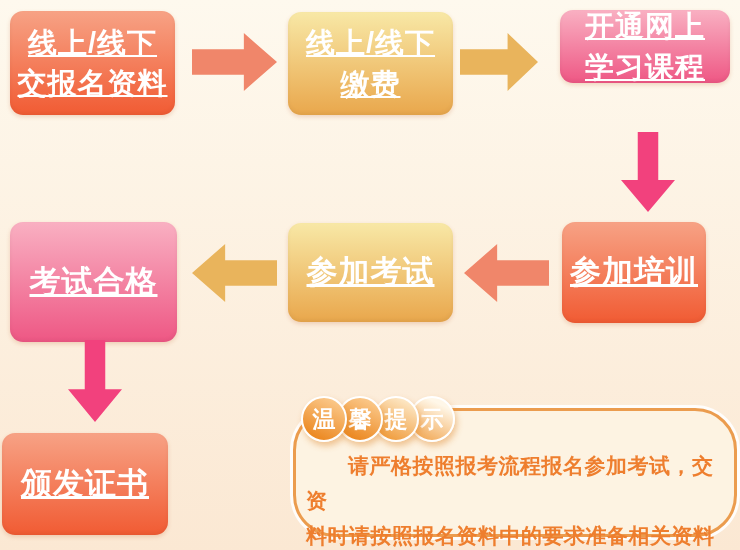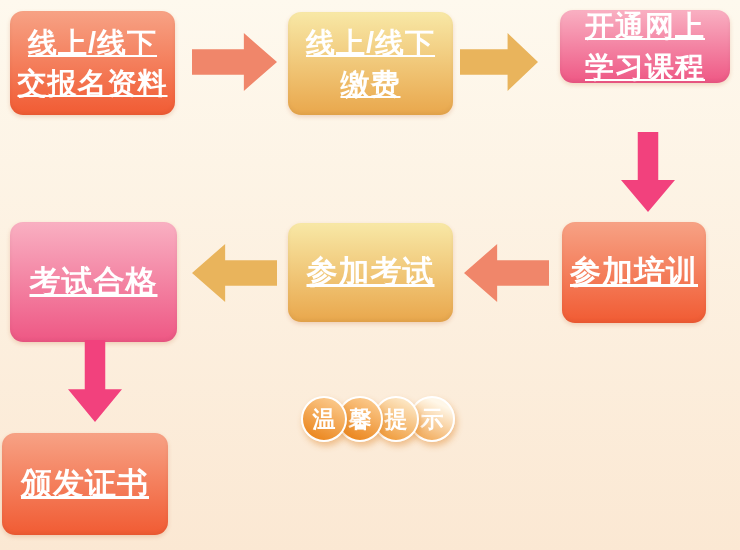--- a/index.html
+++ b/index.html
@@ -98,20 +98,24 @@
 
   <div id="b6" class="box pink one-line">
     <span>考试合格</span>
   </div>
   <div id="a6" class="arrow arrow-down pink-a"></div>
 
   <div id="b7" class="box coral one-line">
     <span>颁发证书</span>
   </div>
 
+  <div id="tip">
+    <div id="tip-text">请严格按照报考流程报名参加考试，交资
+料时请按照报名资料中的要求准备相关资料</div>
+  </div>
 
   <div id="badges">
     <div class="badge badge-dark z4">
       <span>温</span>
     </div>
     <div class="badge badge-dark z3">
       <span>馨</span>
     </div>
     <div class="badge badge-mid z2">
       <span>提</span>

